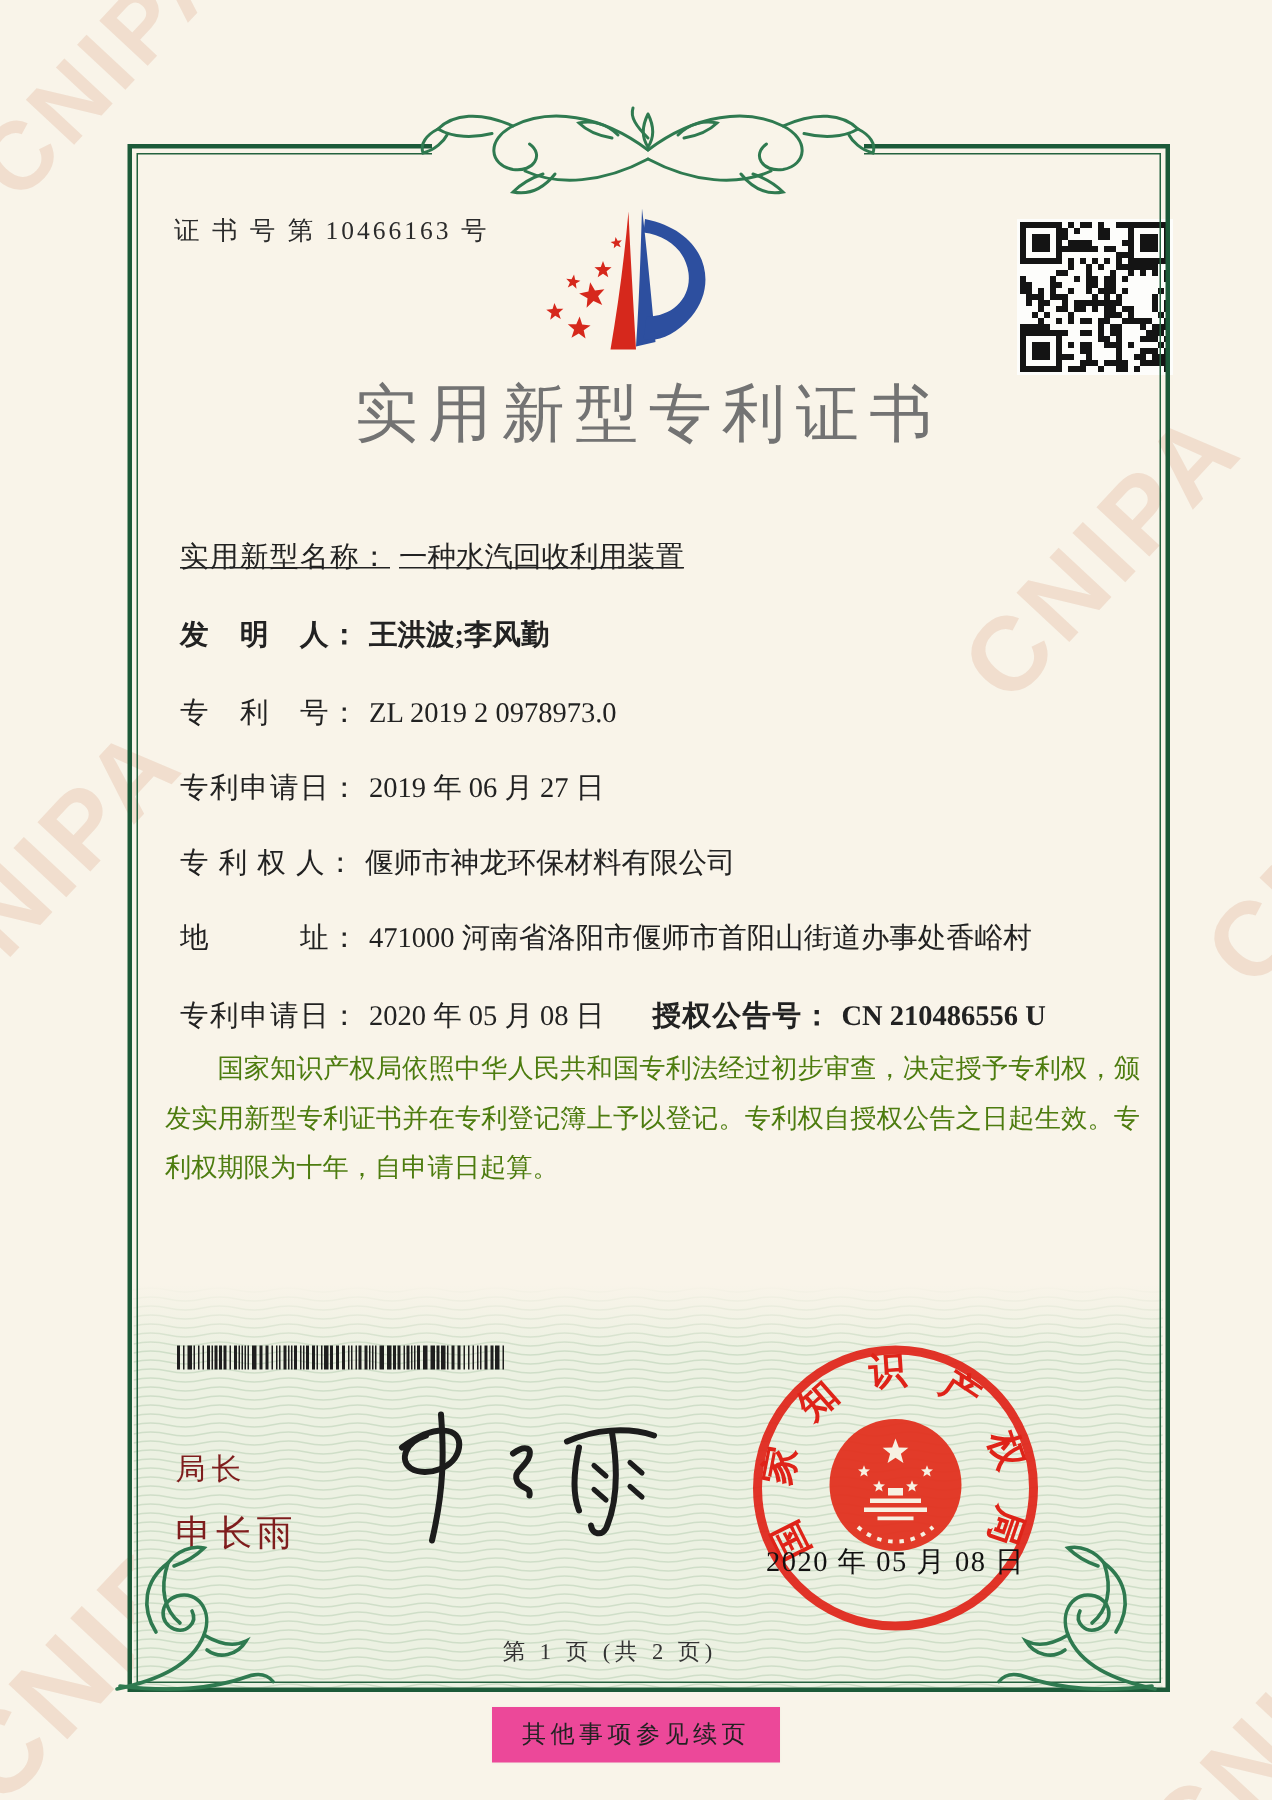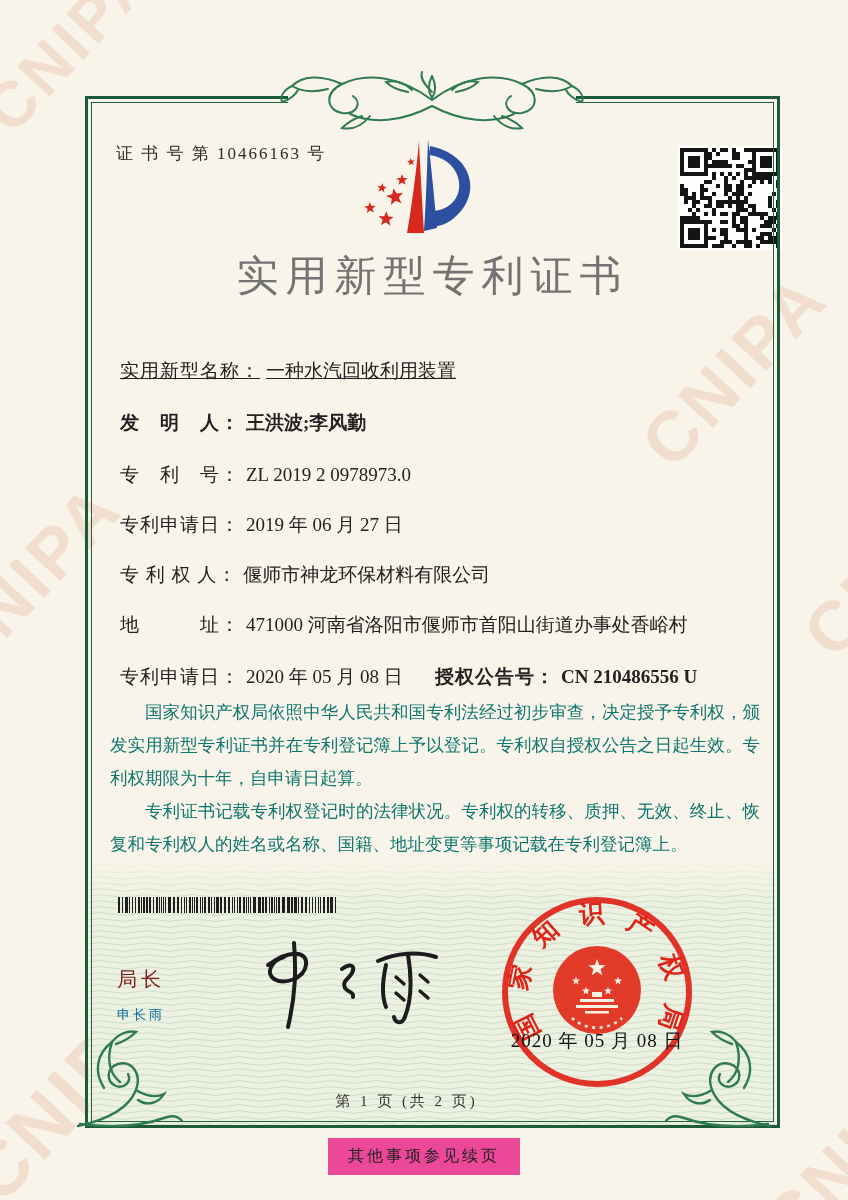--- a/index.html
+++ b/index.html
@@ -20,25 +20,25 @@
   .frame-inner{left:91px;top:102px;width:683px;height:1020px;border:1px solid #24623f;
          box-sizing:border-box;z-index:5;pointer-events:none;}
   
   #cert-no{left:116px;top:142px;font-size:17px;letter-spacing:2px;color:#2b2b2b;z-index:4;}
   #title{left:85px;top:248px;width:695px;text-align:center;font-size:42px;font-weight:400;
          letter-spacing:7px;color:#737373;z-index:4;}
   .row{position:absolute;left:120px;font-size:19px;color:#222;z-index:4;white-space:nowrap;}
   .row .lbl{letter-spacing:1px;}
   .row .val{margin-left:6px;}
   .pair2{position:absolute;left:315px;top:0;font-weight:bold;}
-  #paras{left:110px;top:696px;width:650px;font-size:17.5px;line-height:1.88;color:#0f766e;
+  #paras{left:110px;top:696px;width:650px;font-size:17.5px;line-height:1.88;color:#4d7c0f;
          text-align:justify;z-index:4;}
   #paras p{margin:0;text-indent:2em;}
   #director-label{left:117px;top:966px;font-size:20px;letter-spacing:4px;color:#7f1d1d;z-index:4;}
-  #director-name{left:117px;top:1006px;font-size:13px;letter-spacing:3px;color:#0369a1;z-index:4;}
+  #director-name{left:117px;top:1006px;font-size:24px;letter-spacing:3px;color:#7f1d1d;z-index:4;}
   #sig{left:250px;top:934px;z-index:4;}
   #seal{left:497px;top:888px;z-index:3;}
   #seal-date{left:497px;top:1028px;width:200px;text-align:center;font-size:19px;
          letter-spacing:1px;color:#111;z-index:4;white-space:nowrap;}
   #page-info{left:85px;top:1092px;width:643px;text-align:center;font-size:15px;
          letter-spacing:3px;color:#333;z-index:4;}
   #cont-note{left:50%;top:1138px;transform:translateX(-50%);background:#ec4899;
          padding:8px 20px;font-size:16px;letter-spacing:3px;color:#222;z-index:4;
          box-shadow:0 0 2px rgba(0,0,0,0.04);}
   #logo{left:356px;top:136px;z-index:4;}
@@ -374,21 +374,20 @@
 </div>
 <div class="row" style="top:664px;">
   <span class="lbl">专利申请日：</span><span class="val">2020 年 05 月 08 日</span>
   <span class="pair2">
     <span class="lbl">授权公告号：</span><span class="val">CN 210486556 U</span>
   </span>
 </div>
 
 <div id="paras" class="abs">
   <p>国家知识产权局依照中华人民共和国专利法经过初步审查，决定授予专利权，颁发实用新型专利证书并在专利登记簿上予以登记。专利权自授权公告之日起生效。专利权期限为十年，自申请日起算。</p>
-  <p>专利证书记载专利权登记时的法律状况。专利权的转移、质押、无效、终止、恢复和专利权人的姓名或名称、国籍、地址变更等事项记载在专利登记簿上。</p>
 </div>
 
 <svg id="barcode" class="abs" width="224" height="18">
     <rect x="0" y="1" width="2" height="16" fill="#1e1e1e"></rect>
     <rect x="4" y="1" width="1" height="16" fill="#1e1e1e"></rect>
     <rect x="7" y="1" width="3" height="16" fill="#1e1e1e"></rect>
     <rect x="11" y="1" width="1" height="16" fill="#1e1e1e"></rect>
     <rect x="14" y="1" width="1" height="16" fill="#1e1e1e"></rect>
     <rect x="17" y="1" width="1" height="16" fill="#1e1e1e"></rect>
     <rect x="20" y="1" width="2" height="16" fill="#1e1e1e"></rect>

